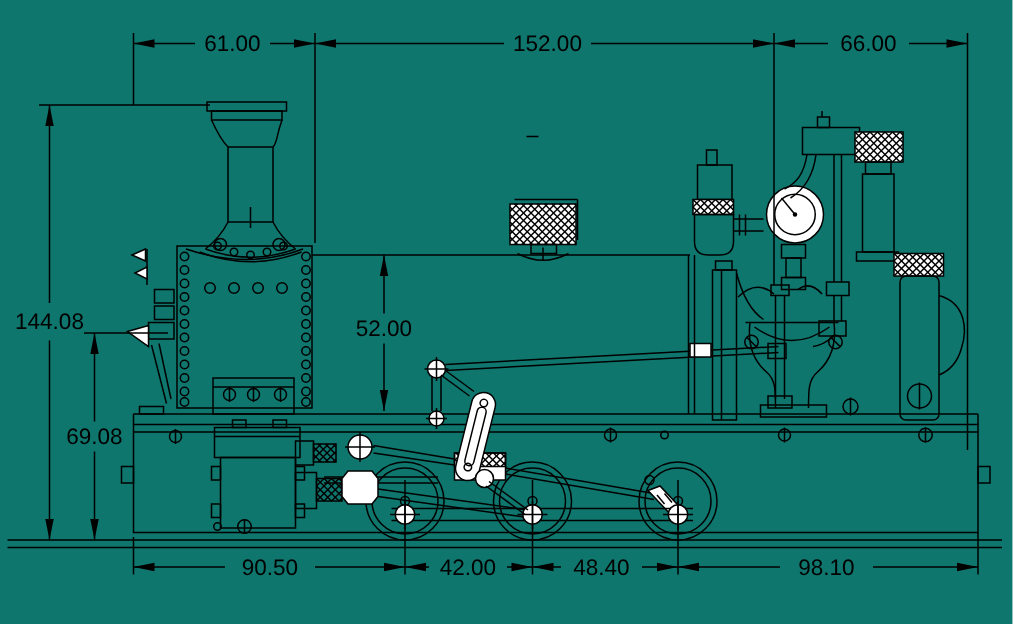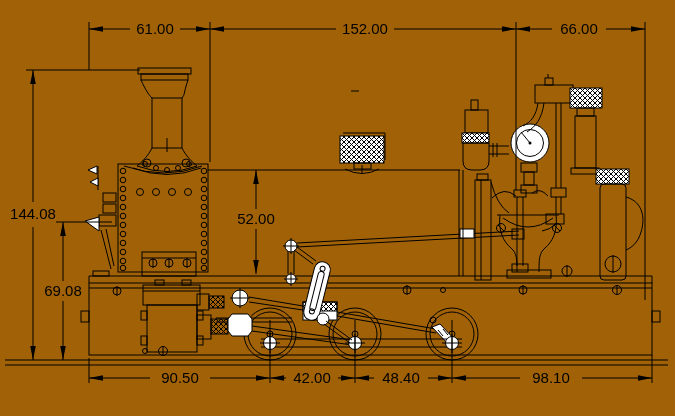--- a/index.html
+++ b/index.html
@@ -1,16 +1,16 @@
 <!DOCTYPE html>
 <html><head>
 <meta charset="utf-8">
 <style>
   html,body{margin:0;padding:0;background:#ffffff;}
-  .stage{position:relative;width:675px;height:416px;background:#a16207;overflow:hidden;
+  .stage{position:relative;width:675px;height:416px;background:#0f766e;overflow:hidden;
          font-family:"Liberation Sans", sans-serif;}
   svg{display:block;}
   svg .ln{stroke:#000;fill:none;stroke-width:1;}
   svg .wfill{stroke:#000;fill:#fff;stroke-width:1;}
   svg .solid{fill:#000;stroke:none;}
   svg text.dim{fill:#000;stroke:none;font-family:"Liberation Sans",sans-serif;
                font-size:15px;text-anchor:middle;}
 </style>
 </head>
 <body>

